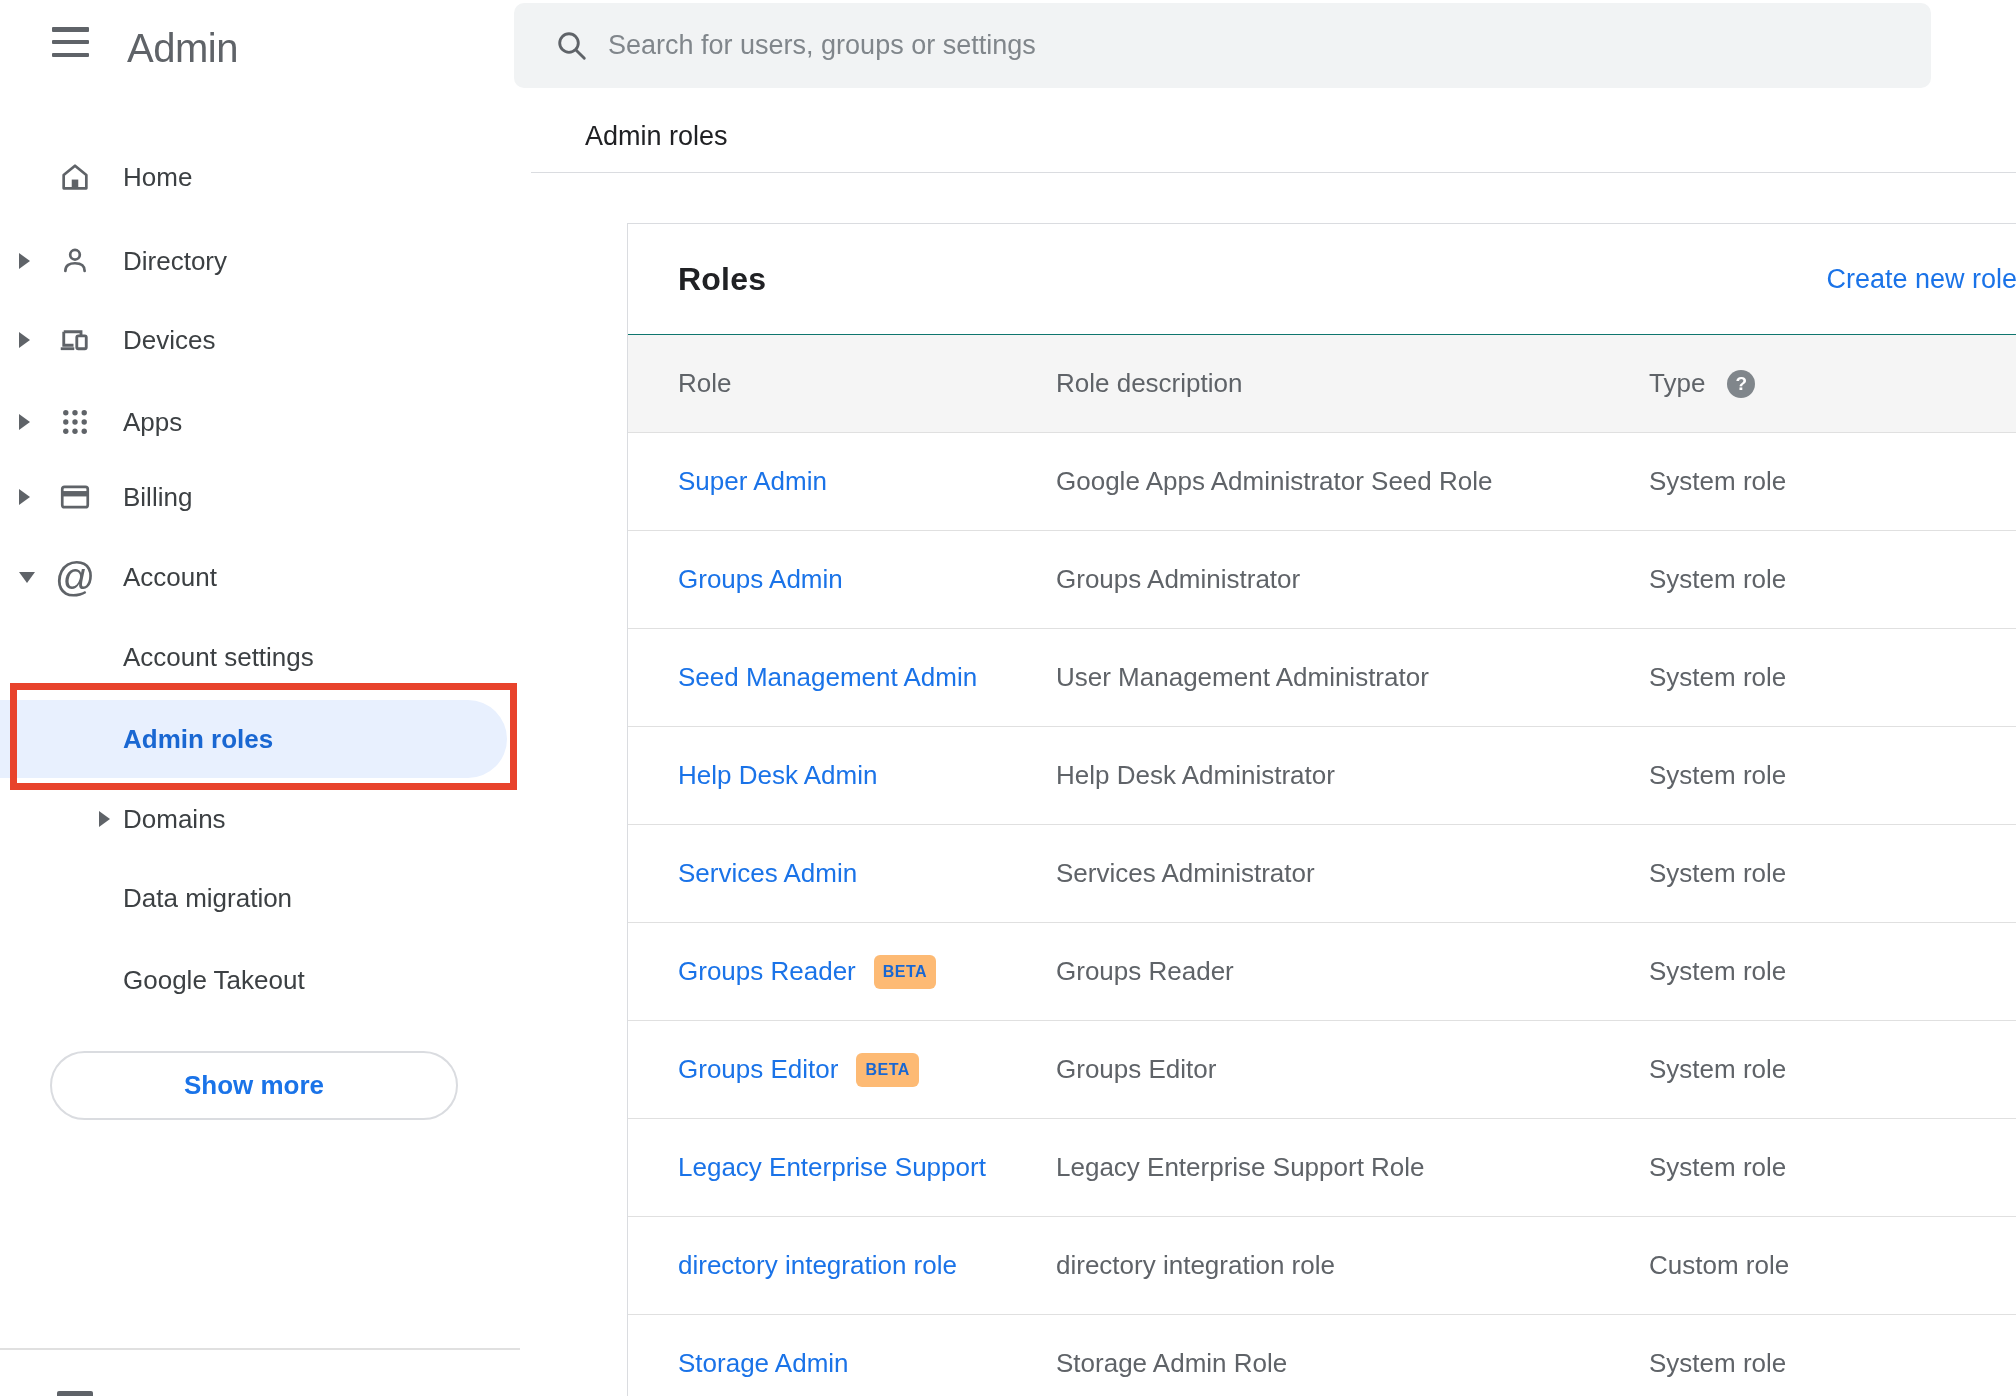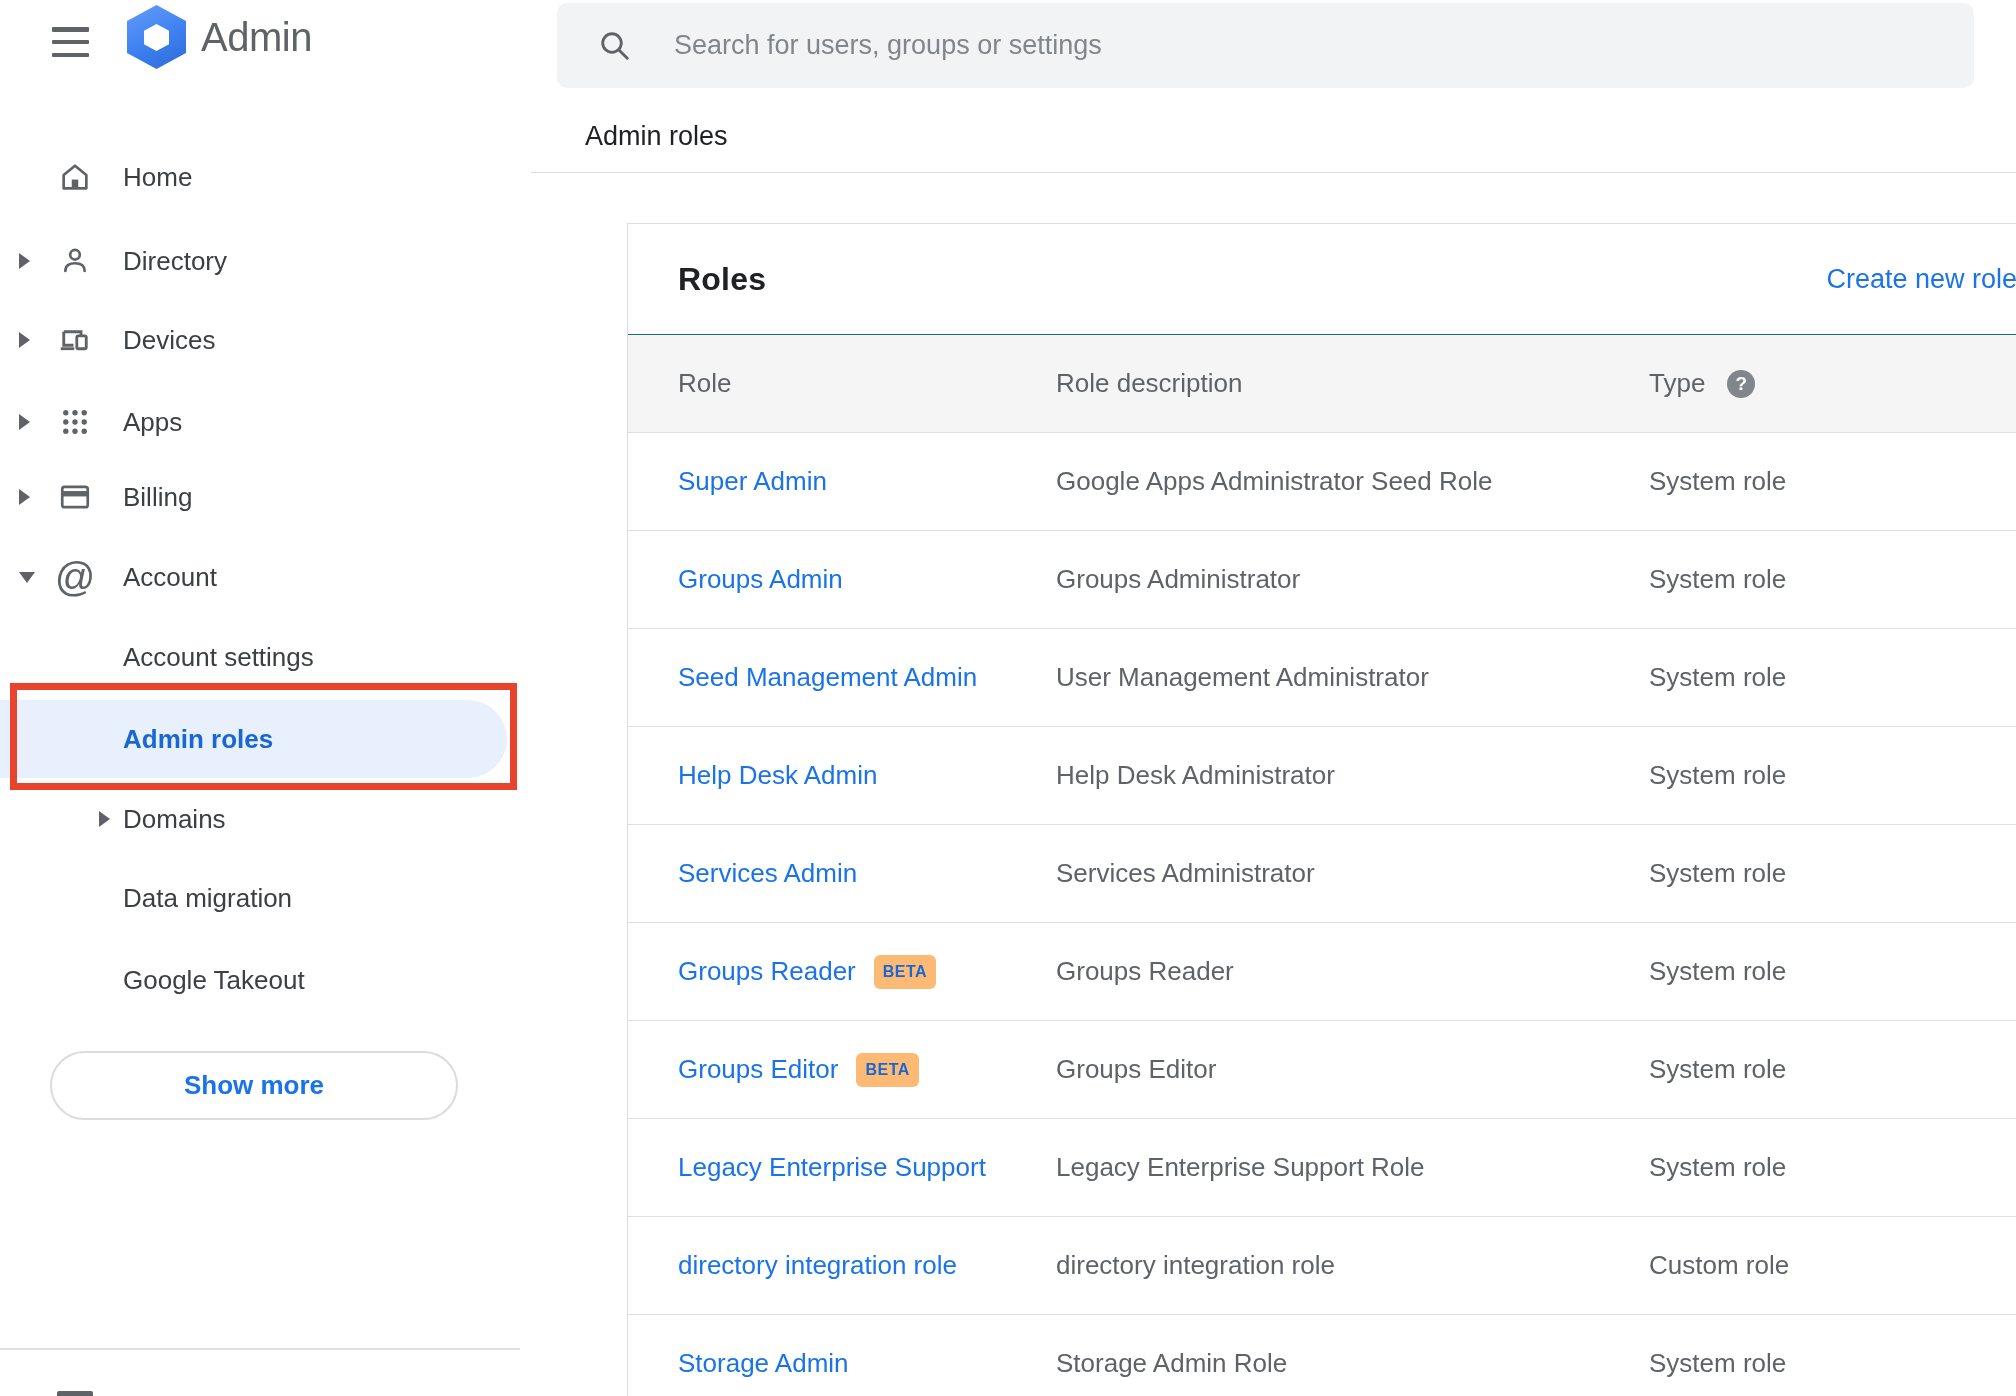--- a/index.html
+++ b/index.html
@@ -7,32 +7,32 @@
   .screen {
     position:relative; width:2016px; height:1396px; overflow:hidden;
     background:#fff; font-family:"Liberation Sans", sans-serif; color:#3c4043;
   }
 
   
   .hamburger { position:absolute; left:52px; top:27px; width:37px; height:30px;
     display:flex; flex-direction:column; justify-content:space-between; cursor:pointer; }
   .hamburger span { display:block; width:100%; height:4.5px; background:#5f6368; border-radius:1px; }
 
-  .logo { position:absolute; left:127px; top:4px; height:66px; display:flex; align-items:center; gap:15px; }
+  .logo { position:absolute; left:127px; top:4px; height:66px; display:flex; align-items:center; gap:22px;flex-direction:column; }
   .hex-outer { position:relative; width:59px; height:64px;
     clip-path:polygon(50% 0,100% 25%,100% 75%,50% 100%,0 75%,0 25%);
     background:linear-gradient(155deg,#669df6 0%,#4285f4 45%,#2b69d8 100%); }
   .hex-inner { position:absolute; left:17px; top:19px; width:25px; height:27px;
     clip-path:polygon(50% 0,100% 25%,100% 75%,50% 100%,0 75%,0 25%);
     background:#fff; }
   .logo-text { font-size:40px; color:#5f6368; letter-spacing:-0.5px; }
 
-  .search-bar { position:absolute; left:557px; top:3px; width:1417px; height:85px;
+  .search-bar { position:absolute; left:514px; top:3px; width:1417px; height:85px;
     background:#f1f3f4; border-radius:10px; display:flex; align-items:center;
-    padding-left:40px; gap:41px; }
+    padding-left:40px; gap:18px; }
   .search-bar svg { flex:0 0 auto; }
   .search-bar input { flex:1; border:none; outline:none; background:transparent;
     font-family:"Liberation Sans", sans-serif; font-size:27px; color:#202124; }
   .search-bar input::placeholder { color:#80868b; opacity:1; }
 
   .breadcrumb { position:absolute; left:585px; top:121px; font-size:27px; color:#202124; }
   .header-divider { position:absolute; left:531px; top:172px; width:1485px; height:1px; background:#dadce0; }
 
   
   .side-row { position:absolute; left:0; width:520px; height:80px;

